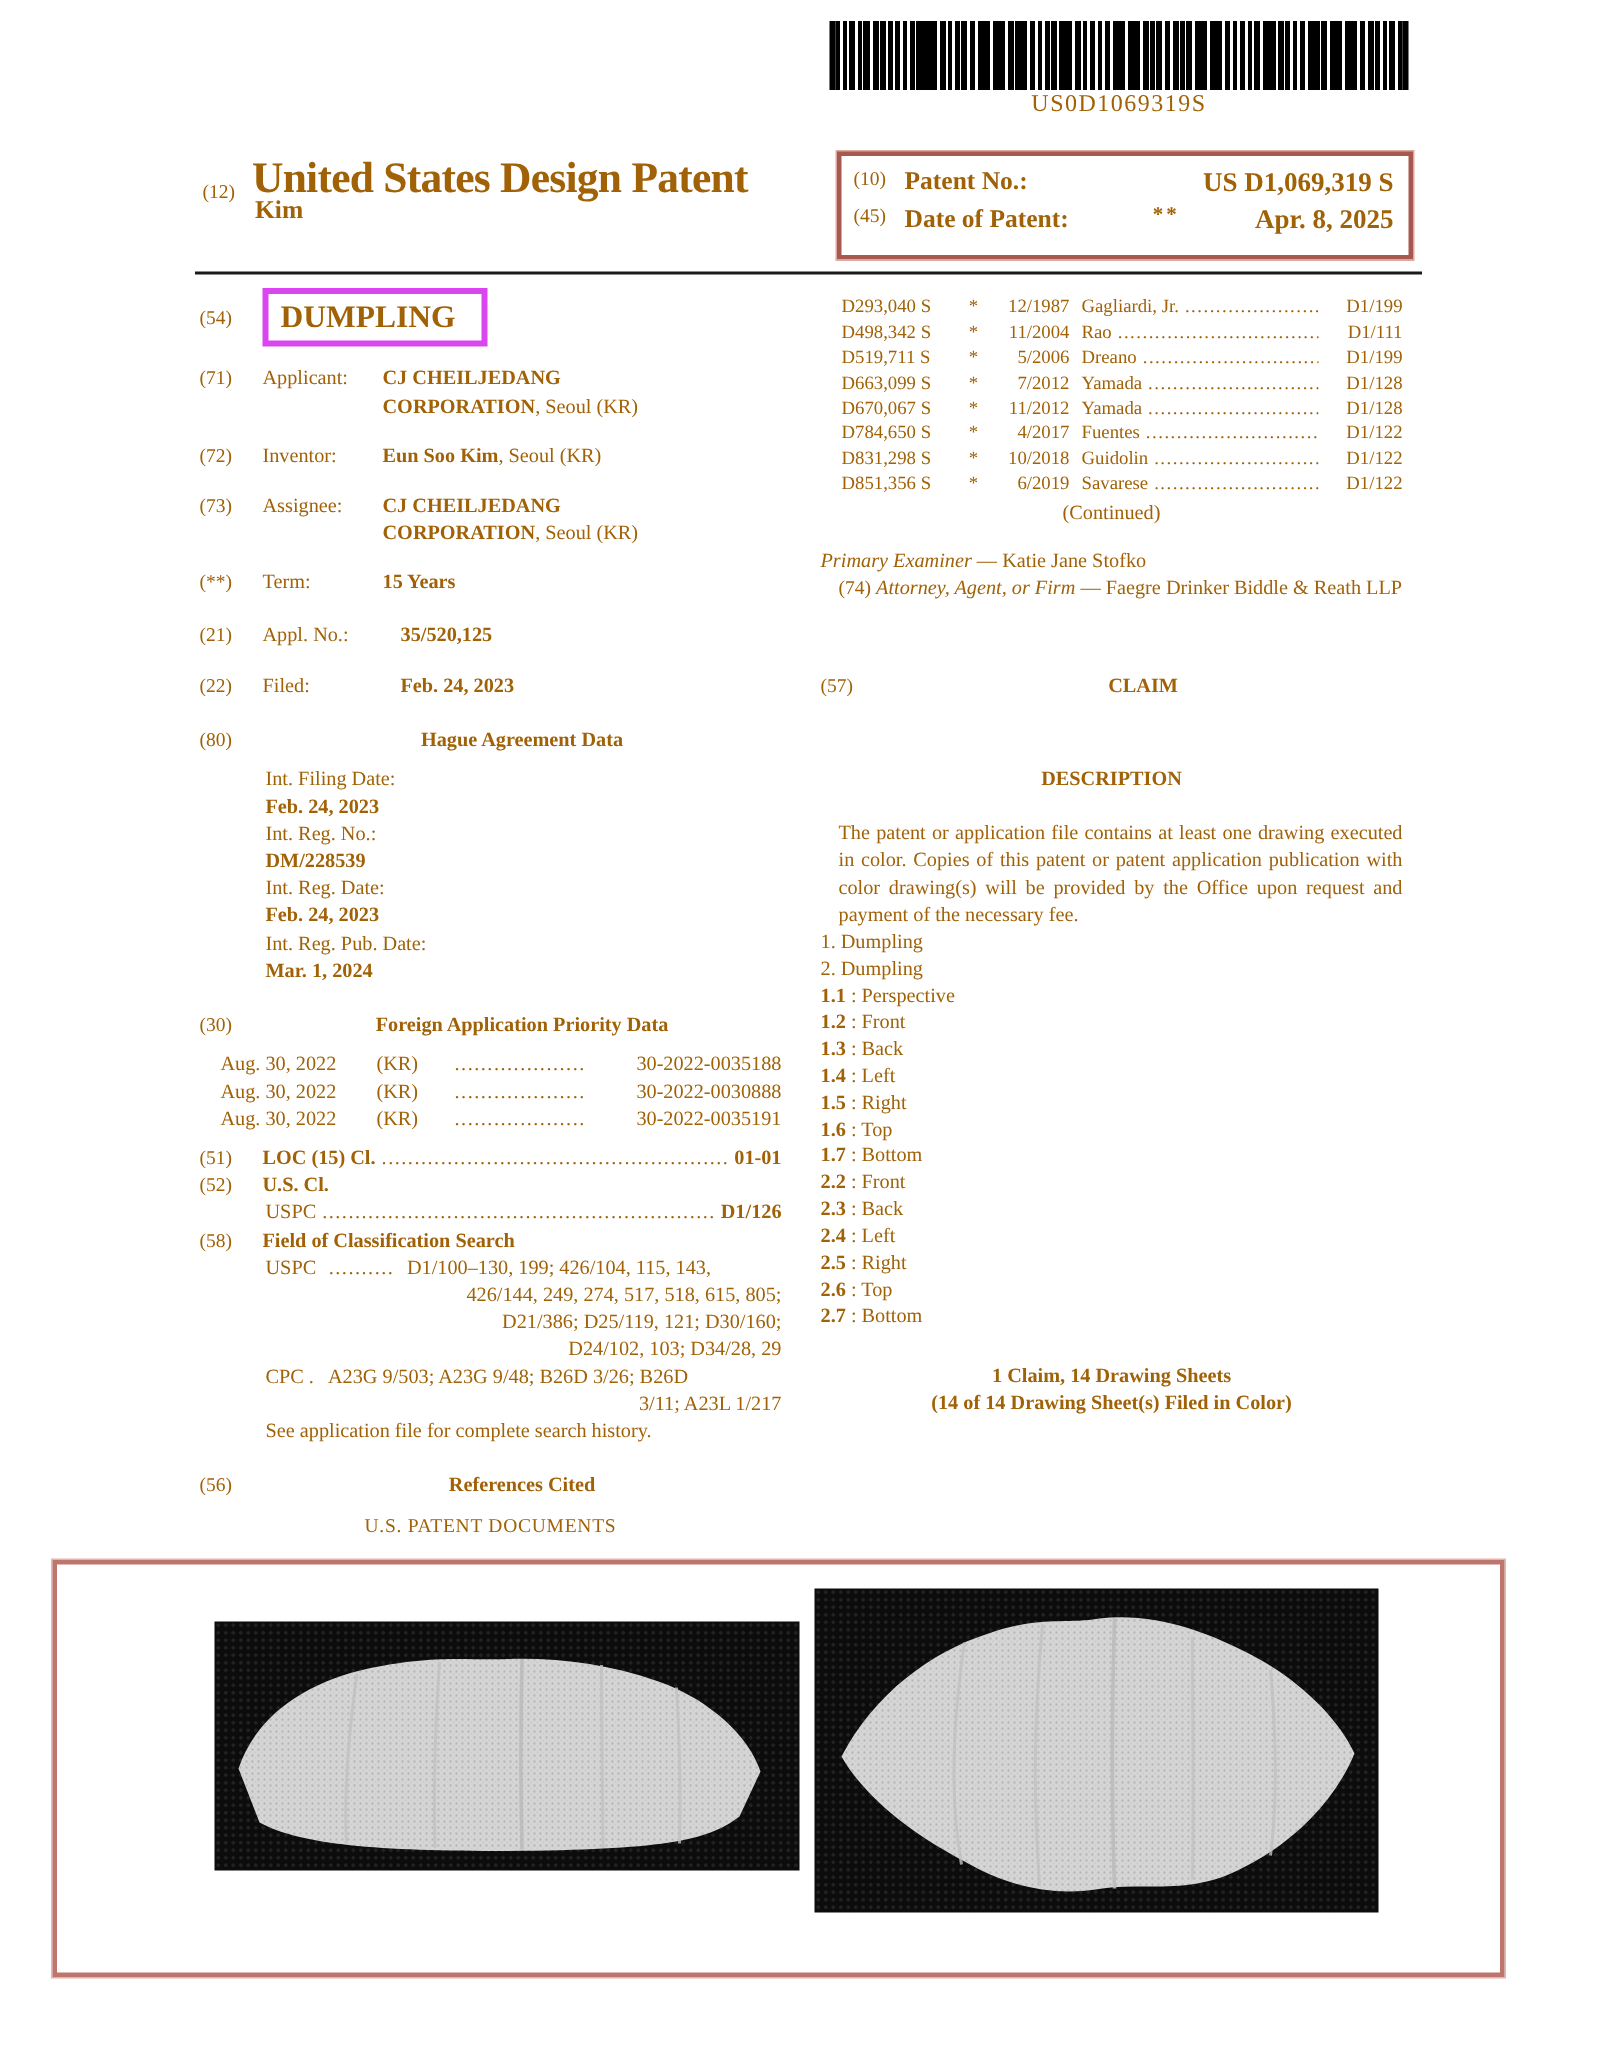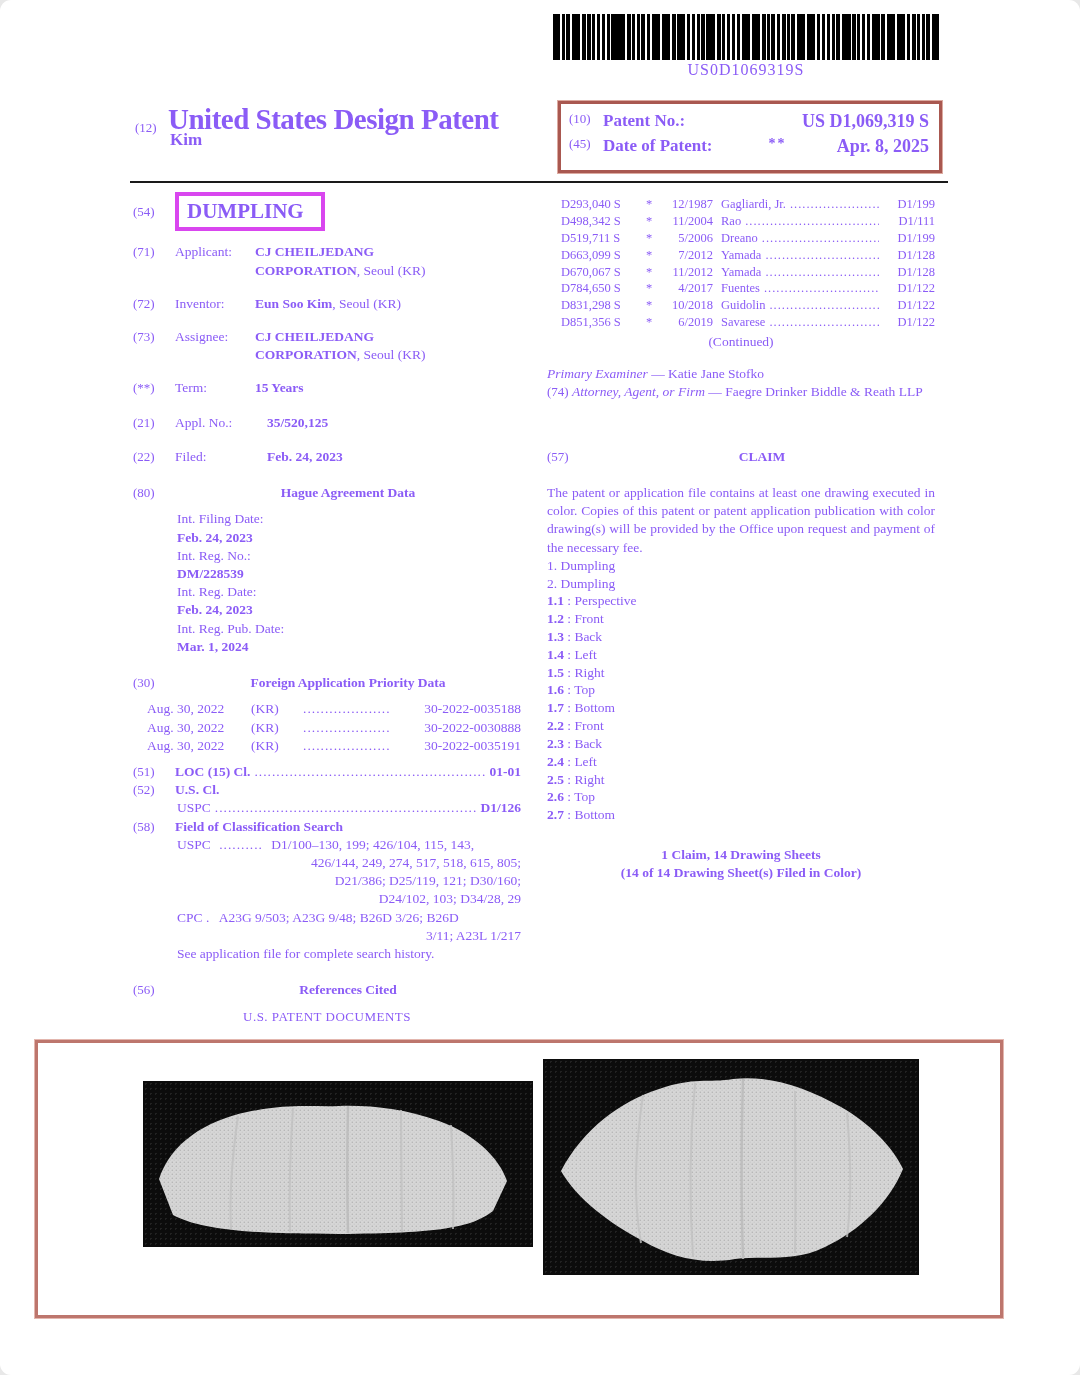--- a/index.html
+++ b/index.html
@@ -1,21 +1,20 @@
 <!DOCTYPE html>
 <html><head>
 <meta charset="utf-8">
 <style>
   * { margin:0; padding:0; box-sizing:border-box; }
   html,body { background:#e8e8e8; }
   .page {
     position:relative; width:1080px; height:1375px; margin:0 auto;
-    background:#ffffff; font-family:"Liberation Serif", serif; color:#8b5cf6;
+    background:#ffffff; font-family:"Liberation Serif", serif; color:#a16207;
     overflow:hidden;
-    border-radius:11px;
   }
   
   .barcode-wrap { position:absolute; left:553px; top:14px; width:386px; text-align:center; }
   .bars {
     height:46px; width:100%; background-color:#fff;
     border-left:4px solid #000; border-right:4px solid #000;
     background-image:
       repeating-linear-gradient(90deg,#000 0 3px,transparent 3px 5px),
       repeating-linear-gradient(90deg,#000 0 2px,transparent 2px 9px),
       repeating-linear-gradient(90deg,transparent 0 6px,#000 6px 8px,transparent 8px 13px);
@@ -66,21 +65,21 @@
   .ml44 { margin-left:44px; }
   
   .cite-row { display:flex; align-items:baseline; font-size:12.5px; margin-left:14px; }
   .cite-num { width:80px; flex:none; }
   .cite-star { width:16px; flex:none; text-align:center; }
   .cite-date { width:56px; flex:none; text-align:right; margin-right:8px; }
   .cite-name { flex:none; }
   .cite-cls { width:52px; flex:none; text-align:right; }
   .centered { text-align:center; }
   
-  .para { text-align:justify; }
+  .para { text-align:justify;margin-left:12px; }
   .view-line { line-height:1.32; }
   
   .figure-box {
     position:absolute; left:35px; top:1040px; width:968px; height:278px;
     border:3px solid #bd766d; box-shadow:0 0 0 1px #e3b6ae; background:#fff;
   }
   .photo { position:absolute; background:#0c0c0c;
     background-image:radial-gradient(#222 1px, transparent 1px);
     background-size:5px 5px; }
   .photo-left  { left:105px; top:38px;  width:390px; height:166px; }
@@ -338,20 +337,21 @@
     <div class="para">
       <span style="font-size:13px;">(74)</span>
       <span class="i">Attorney, Agent, or Firm</span><span> — Faegre Drinker Biddle &amp; Reath LLP</span>
     </div>
 
     <div class="frow" style="margin-top:46px;">
       <span class="fcode">(57)</span>
       <span class="center-head">CLAIM</span>
     </div>
 
+    <div class="centered b" style="margin-top:44px;">DESCRIPTION</div>
     <div class="para" style="margin-top:18px;">The patent or application file contains at least one drawing executed in color. Copies of this patent or patent application publication with color drawing(s) will be provided by the Office upon request and payment of the necessary fee.</div>
 
     <div class="view-line">1. Dumpling</div>
     <div class="view-line">2. Dumpling</div>
 
     <div class="view-line"><span class="b">1.1</span> <span>: Perspective</span></div>
     <div class="view-line"><span class="b">1.2</span> <span>: Front</span></div>
     <div class="view-line"><span class="b">1.3</span> <span>: Back</span></div>
     <div class="view-line"><span class="b">1.4</span> <span>: Left</span></div>
     <div class="view-line"><span class="b">1.5</span> <span>: Right</span></div>

